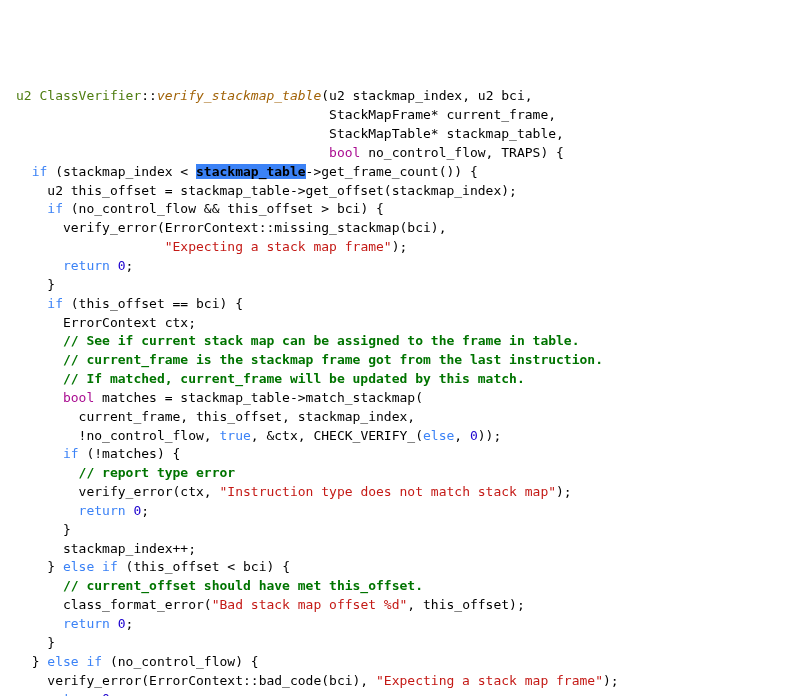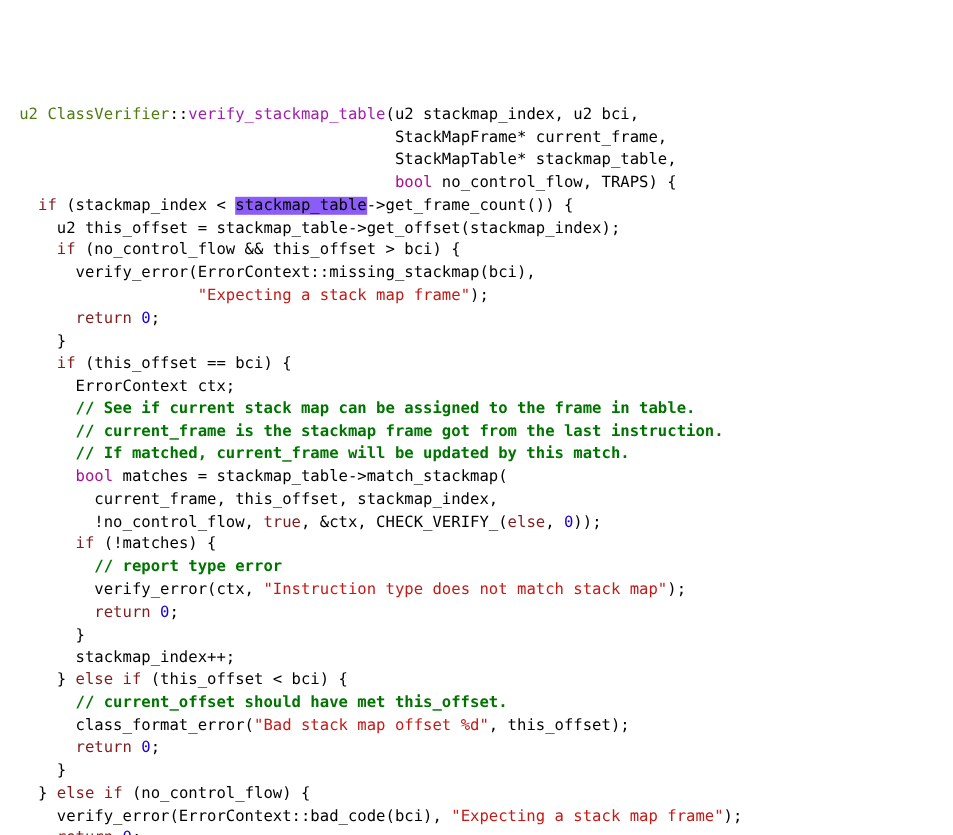--- a/index.html
+++ b/index.html
@@ -7,26 +7,26 @@
     padding: 12px 16px;
     font-family: "SF Mono", Menlo, Monaco, Consolas, monospace;
     font-size: 13px;
     line-height: 1.45;
     background: #ffffff;
     color: #000000;
     white-space: pre;
   }
   .tok-type { color: #aa0d91; text-align: right; }      
   .tok-cls  { color: #4d7c0f; }      
-  .tok-fn   { color: #a21caf; }      
-  .tok-kw   { color: #7f1d1d; }      
+  .tok-fn   { color: #a16207; font-style: italic; }      
+  .tok-kw   { color: #3b82f6; }      
   .tok-cmt  { color: #007400; font-weight: bold; }      
   .tok-str  { color: #c41a16; }      
   .tok-num  { color: #1c00cf; }      
-  .tok-hl   { background: #8b5cf6; } 
+  .tok-hl   { background: #3b82f6; font-weight: bold; } 
   .code { display:block; }
 </style>
 </head>
 <body>
 
 
 
 <span class="code"><span class="tok-cls">u2</span> <span class="tok-cls">ClassVerifier</span>::<span class="tok-fn">verify_stackmap_table</span><span>(u2 stackmap_index, u2 bci,</span>
                                         <span>StackMapFrame* current_frame,</span>
                                         <span>StackMapTable* stackmap_table,</span>

